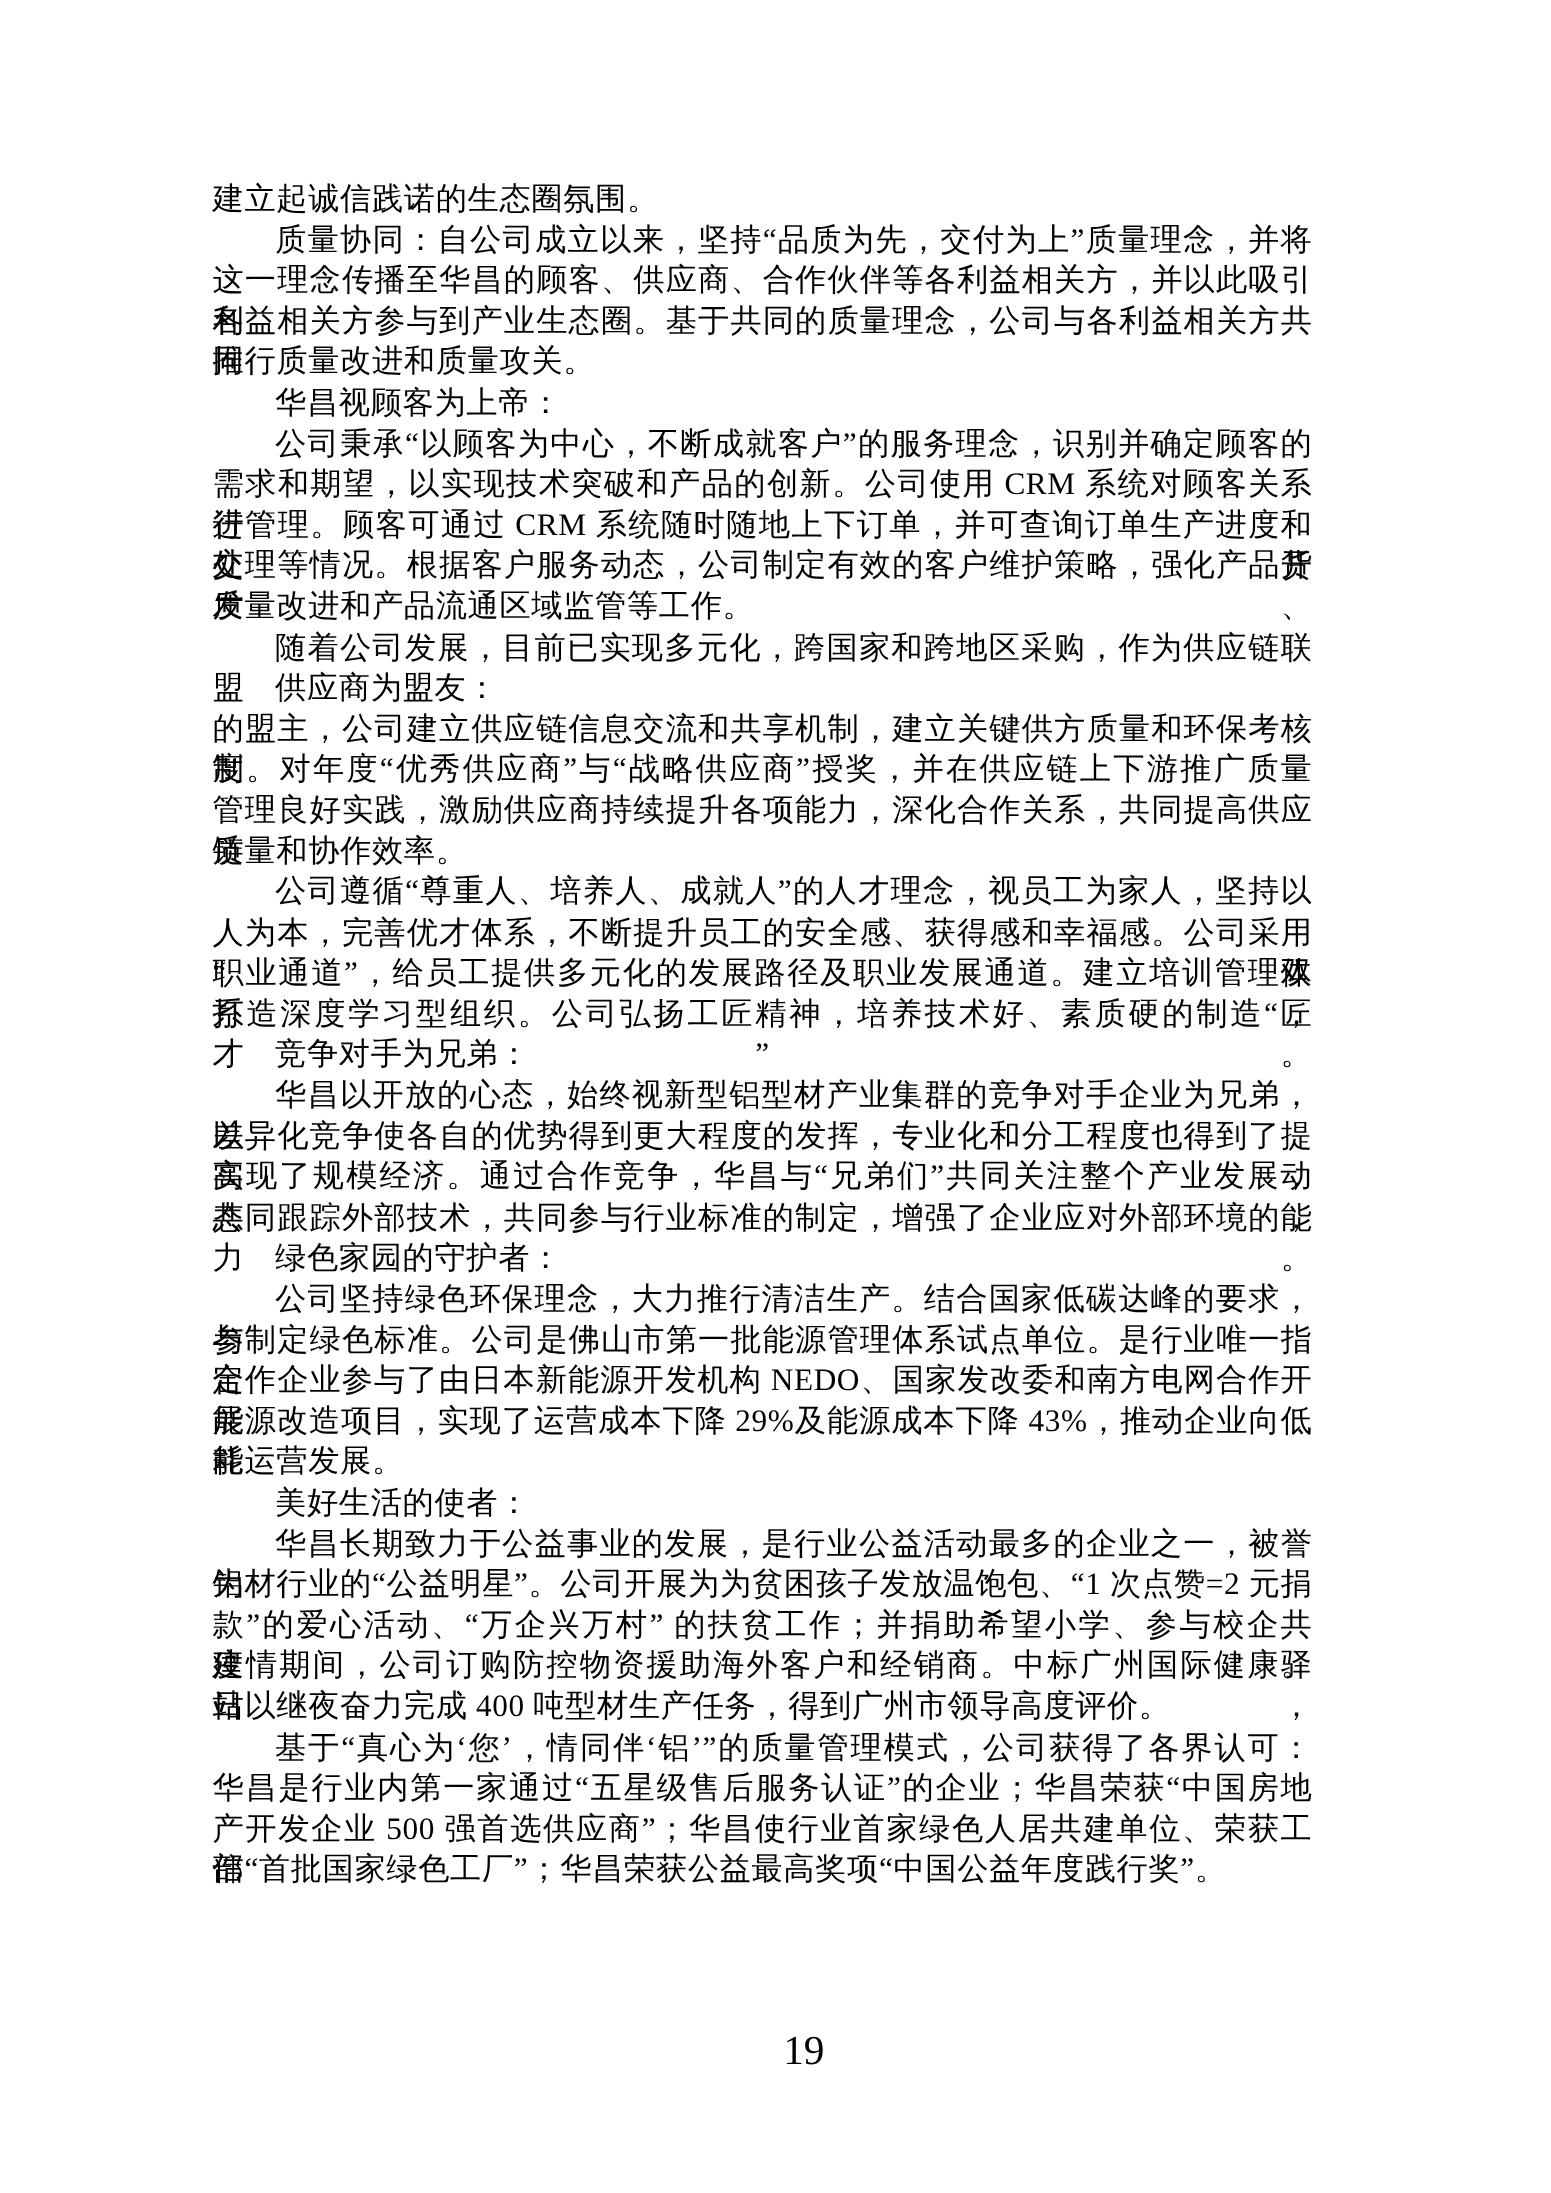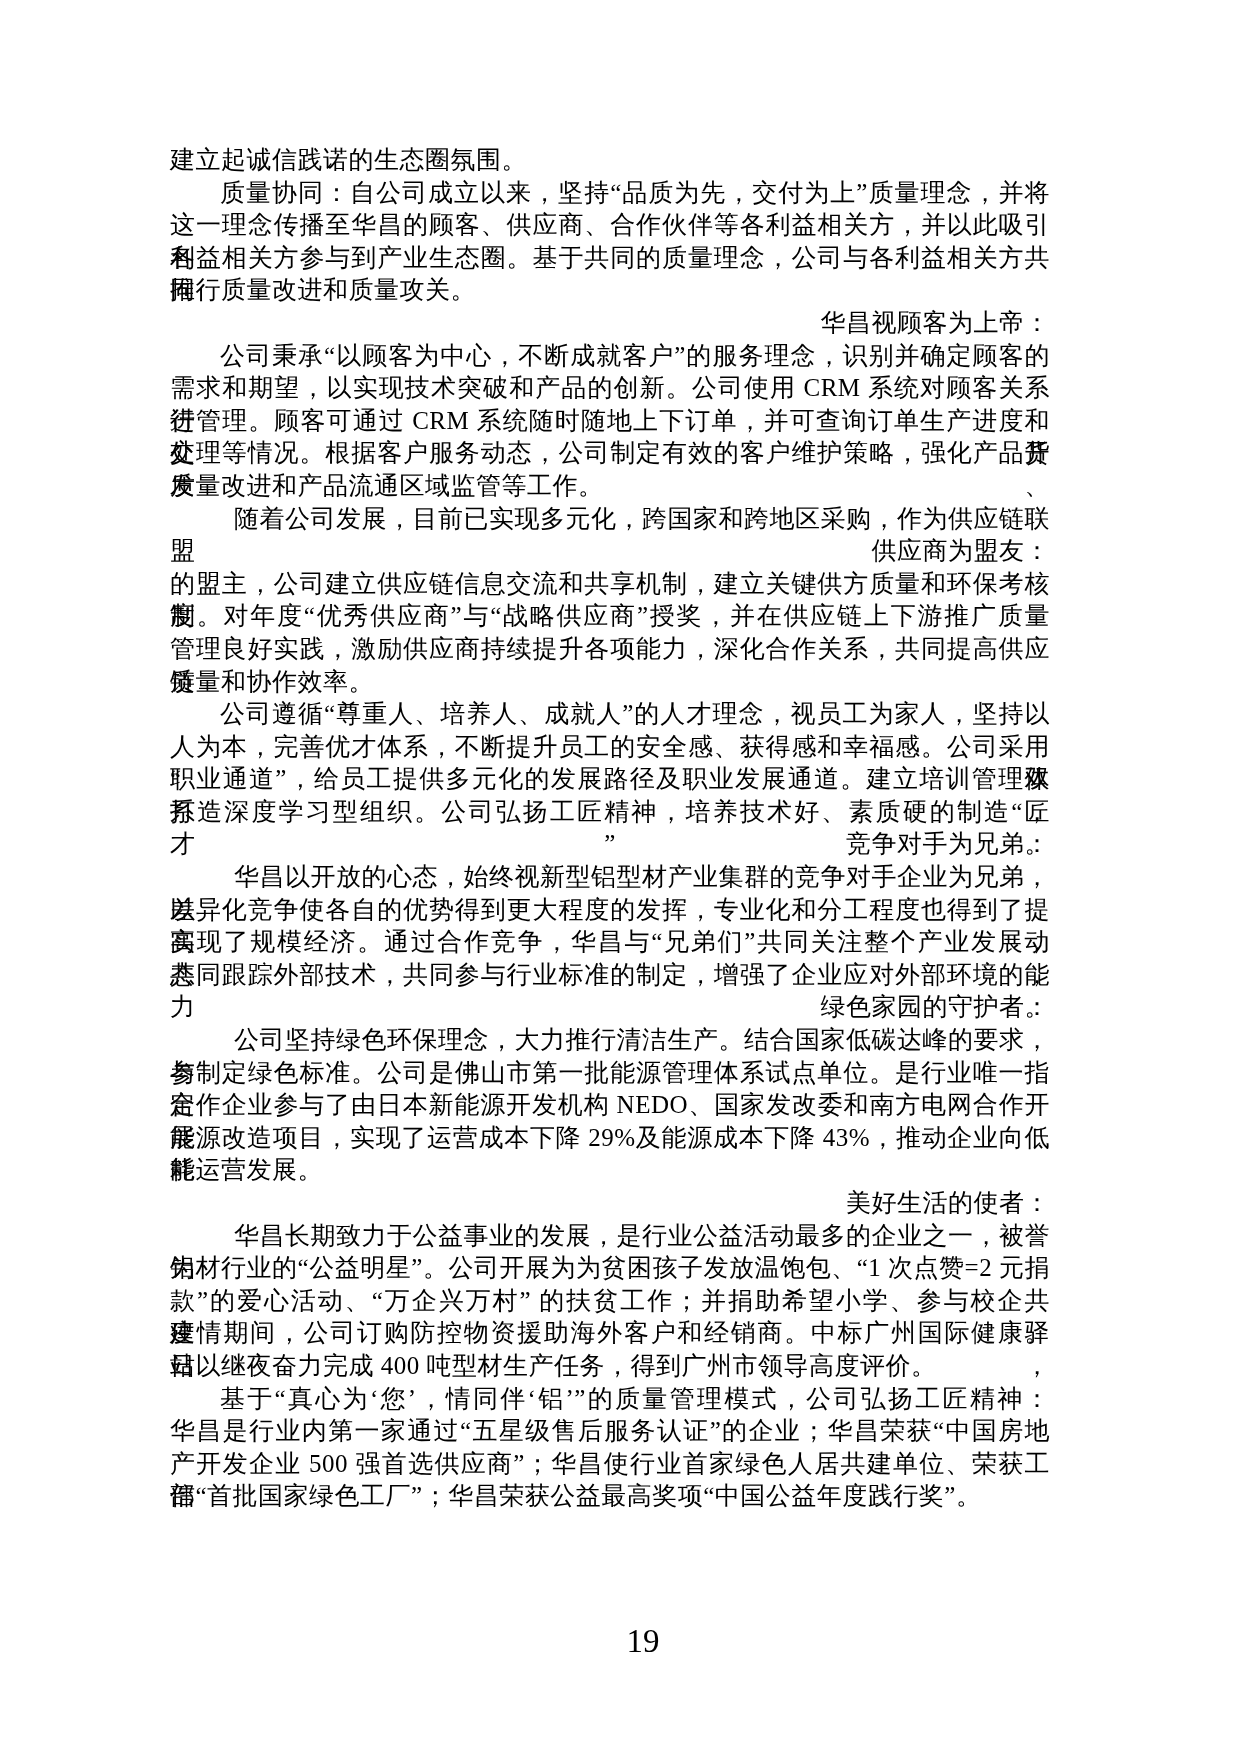--- a/index.html
+++ b/index.html
@@ -31,21 +31,20 @@
     white-space: nowrap;
     text-align: left;
   }
   .text-line.full {
     white-space: normal;
     text-align: justify;
     text-align-last: justify;
   }
   .text-line.indent {
     text-indent: 2em;
-    text-align: right;
   }
   .page-number {
     position: absolute;
     top: 1626px;
     left: 0;
     width: 100%;
     text-align: center;
     font-size: 33px;
     line-height: 30px;
   }
@@ -86,19 +85,19 @@
       <div class="text-line full">与制定绿色标准。公司是佛山市第一批能源管理体系试点单位。是行业唯一指定</div>
       <div class="text-line full">合作企业参与了由日本新能源开发机构 NEDO、国家发改委和南方电网合作开展</div>
       <div class="text-line full">能源改造项目，实现了运营成本下降 29%及能源成本下降 43%，推动企业向低能</div>
       <div class="text-line">耗运营发展。</div>
       <div class="text-line indent">美好生活的使者：</div>
       <div class="text-line indent full">华昌长期致力于公益事业的发展，是行业公益活动最多的企业之一，被誉为</div>
       <div class="text-line full">铝材行业的“公益明星”。公司开展为为贫困孩子发放温饱包、“1 次点赞=2 元捐</div>
       <div class="text-line full">款”的爱心活动、“万企兴万村” 的扶贫工作；并捐助希望小学、参与校企共建。</div>
       <div class="text-line full">疫情期间，公司订购防控物资援助海外客户和经销商。中标广州国际健康驿站，</div>
       <div class="text-line">日以继夜奋力完成 400 吨型材生产任务，得到广州市领导高度评价。</div>
-      <div class="text-line indent full">基于“真心为‘您’，情同伴‘铝’”的质量管理模式，公司弘扬工匠精神：</div>
+      <div class="text-line indent full">基于“真心为‘您’，情同伴‘铝’”的质量管理模式，公司获得了各界认可：</div>
       <div class="text-line full">华昌是行业内第一家通过“五星级售后服务认证”的企业；华昌荣获“中国房地</div>
       <div class="text-line full">产开发企业 500 强首选供应商”；华昌使行业首家绿色人居共建单位、荣获工信</div>
       <div class="text-line">部“首批国家绿色工厂”；华昌荣获公益最高奖项“中国公益年度践行奖”。</div>
     </div>
   <div class="page-number">19</div>
 </div>
 
 </body></html>

